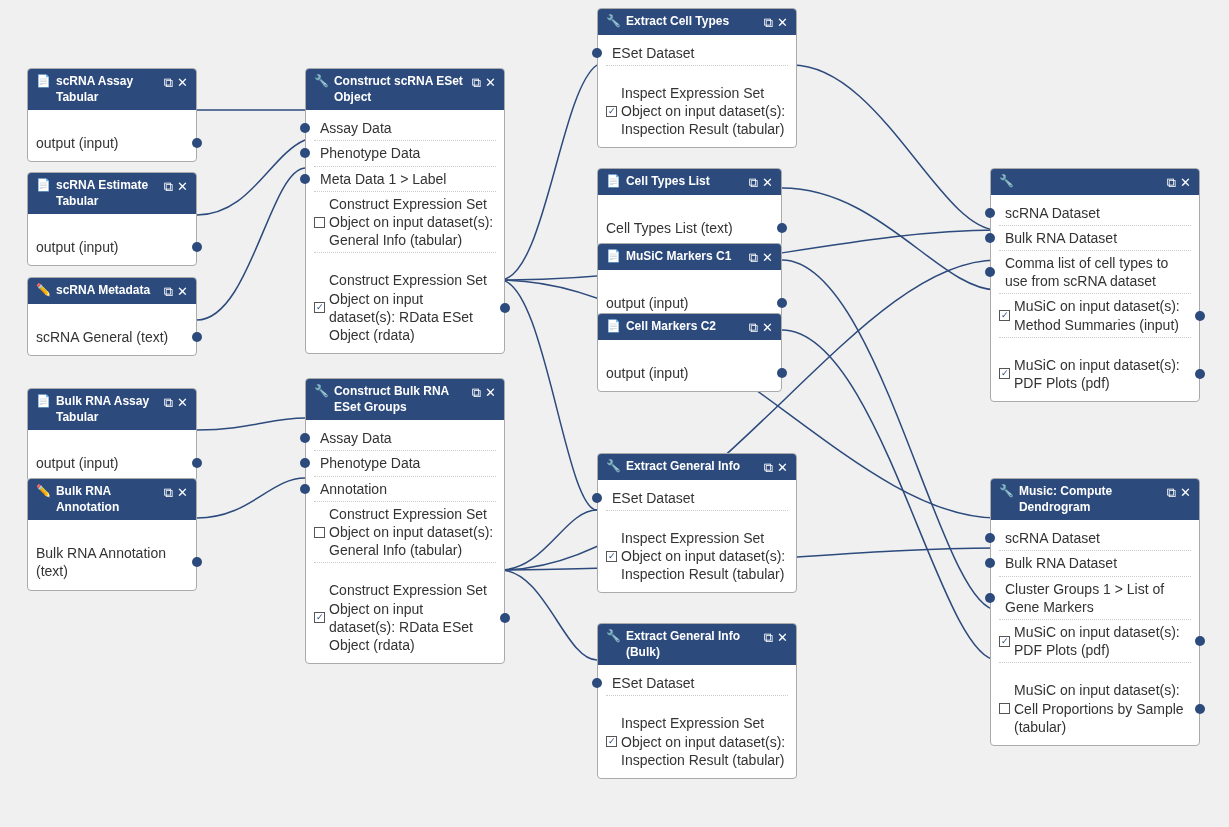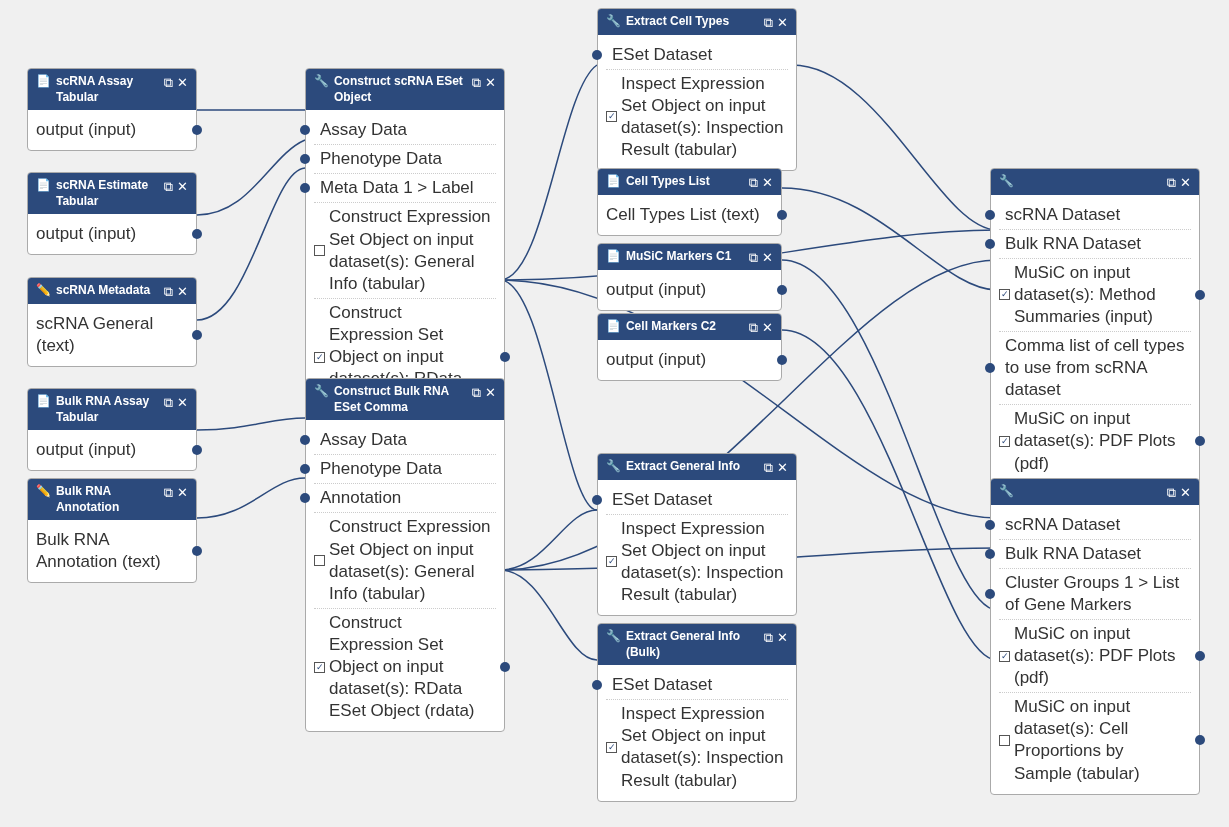--- a/index.html
+++ b/index.html
@@ -76,27 +76,28 @@
 
     .node-body {
       padding: 6px 8px;
     }
 
     .node-row {
       display: flex;
       align-items: center;
       padding: 3px 0;
       border-bottom: 1px dotted #ccc;
-      font-size: 17px;
+      font-size: 14px;
       color: #333;
       position: relative;
     }
 
     .node-row:last-child {
       border-bottom: none;
+      margin-top: 15px;
     }
 
     .port-dot {
       width: 10px;
       height: 10px;
       background: #2c4a7c;
       border-radius: 50%;
       position: absolute;
       top: 50%;
       transform: translateY(-50%);
@@ -317,21 +318,21 @@
         <span class="row-text">Construct Expression Set Object on input dataset(s): RData ESet Object (rdata)</span>
         <div class="port-dot right"></div>
       </div>
     </div>
   </div>
 
   <div class="node" style="left:305px; top:378px; width:200px;">
     <div class="node-header">
       <div class="node-header-title">
         <span>🔧</span>
-        <span>Construct Bulk RNA ESet Comma</span>
+        <span>Construct Bulk RNA ESet Groups</span>
       </div>
       <div class="node-header-icons">
         <span>⧉</span>
         <span>✕</span>
       </div>
     </div>
     <div class="node-body">
       <div class="node-row has-left-port">
         <div class="port-dot left"></div>
         <span class="row-text">Assay Data</span>
@@ -494,41 +495,42 @@
     </div>
     <div class="node-body">
       <div class="node-row has-left-port">
         <div class="port-dot left"></div>
         <span class="row-text">scRNA Dataset</span>
       </div>
       <div class="node-row has-left-port">
         <div class="port-dot left"></div>
         <span class="row-text">Bulk RNA Dataset</span>
       </div>
+      <div class="node-row has-left-port">
+        <div class="port-dot left"></div>
+        <span class="row-text">Comma list of cell types to use from scRNA dataset</span>
+      </div>
       <div class="node-row has-right-port">
         <span class="checkbox-icon checked"></span>
         <span class="row-text">MuSiC on input dataset(s): Method Summaries (input)</span>
         <div class="port-dot right"></div>
       </div>
-      <div class="node-row has-left-port">
-        <div class="port-dot left"></div>
-        <span class="row-text">Comma list of cell types to use from scRNA dataset</span>
-      </div>
       <div class="node-row has-right-port">
         <span class="checkbox-icon checked"></span>
         <span class="row-text">MuSiC on input dataset(s): PDF Plots (pdf)</span>
         <div class="port-dot right"></div>
       </div>
     </div>
   </div>
 
   <div class="node" style="left:990px; top:478px; width:210px;">
     <div class="node-header">
       <div class="node-header-title">
         <span>🔧</span>
+        <span>Music: Compute Dendrogram</span>
       </div>
       <div class="node-header-icons">
         <span>⧉</span>
         <span>✕</span>
       </div>
     </div>
     <div class="node-body">
       <div class="node-row has-left-port">
         <div class="port-dot left"></div>
         <span class="row-text">scRNA Dataset</span>

